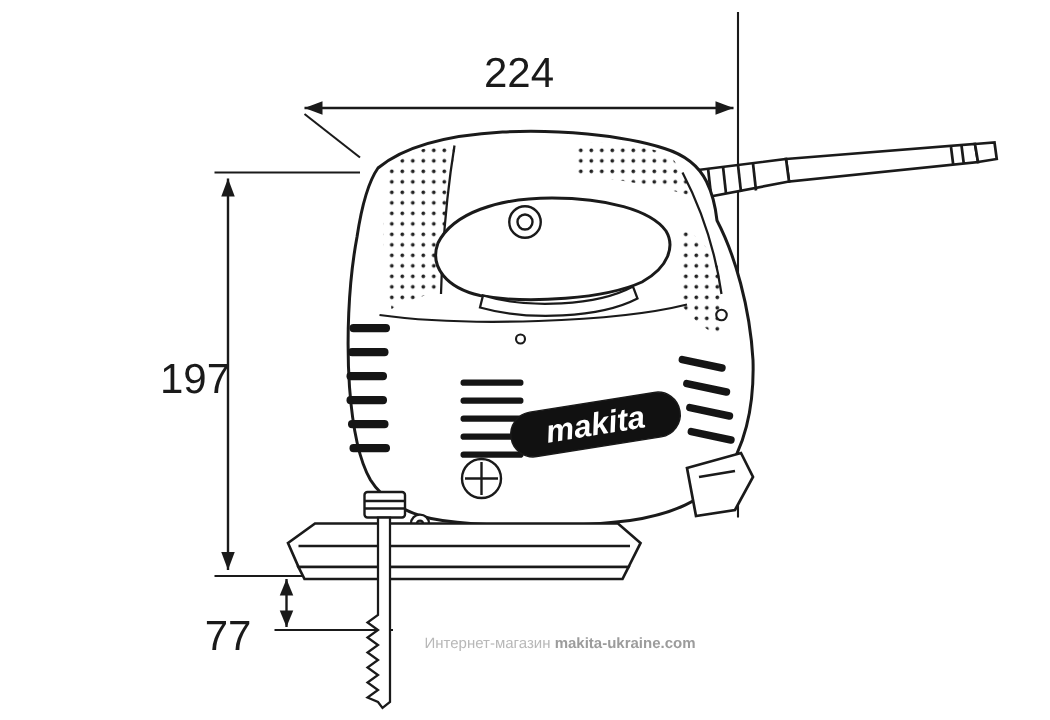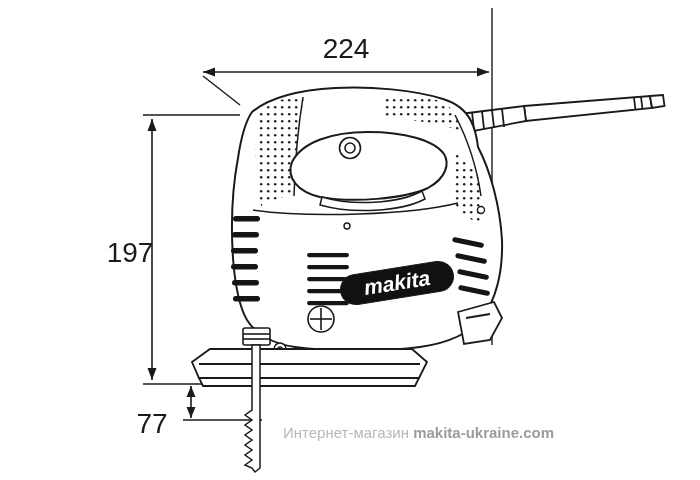--- a/index.html
+++ b/index.html
@@ -14,21 +14,21 @@
   .dim-label{
     font-family:"Liberation Sans","DejaVu Sans",sans-serif;
     font-size:28px;fill:#1a1a1a;
   }
   .brand-text{
     font-family:"Liberation Sans","DejaVu Sans",sans-serif;
     font-size:21px;font-style:italic;font-weight:bold;fill:#ffffff;
   }
   .watermark{
     position:absolute;left:283px;top:424px;
-    font-size:15px;white-space:nowrap;
+    font-size:10px;white-space:nowrap;
   }
   .watermark .wm-prefix{color:#b8b8b8;}
   .watermark .wm-site{color:#9c9c9c;font-weight:bold;}
 </style>
 </head>
 <body>
 
 <div class="stage">
 
 <svg width="700" height="480" viewBox="0 0 700 480">

